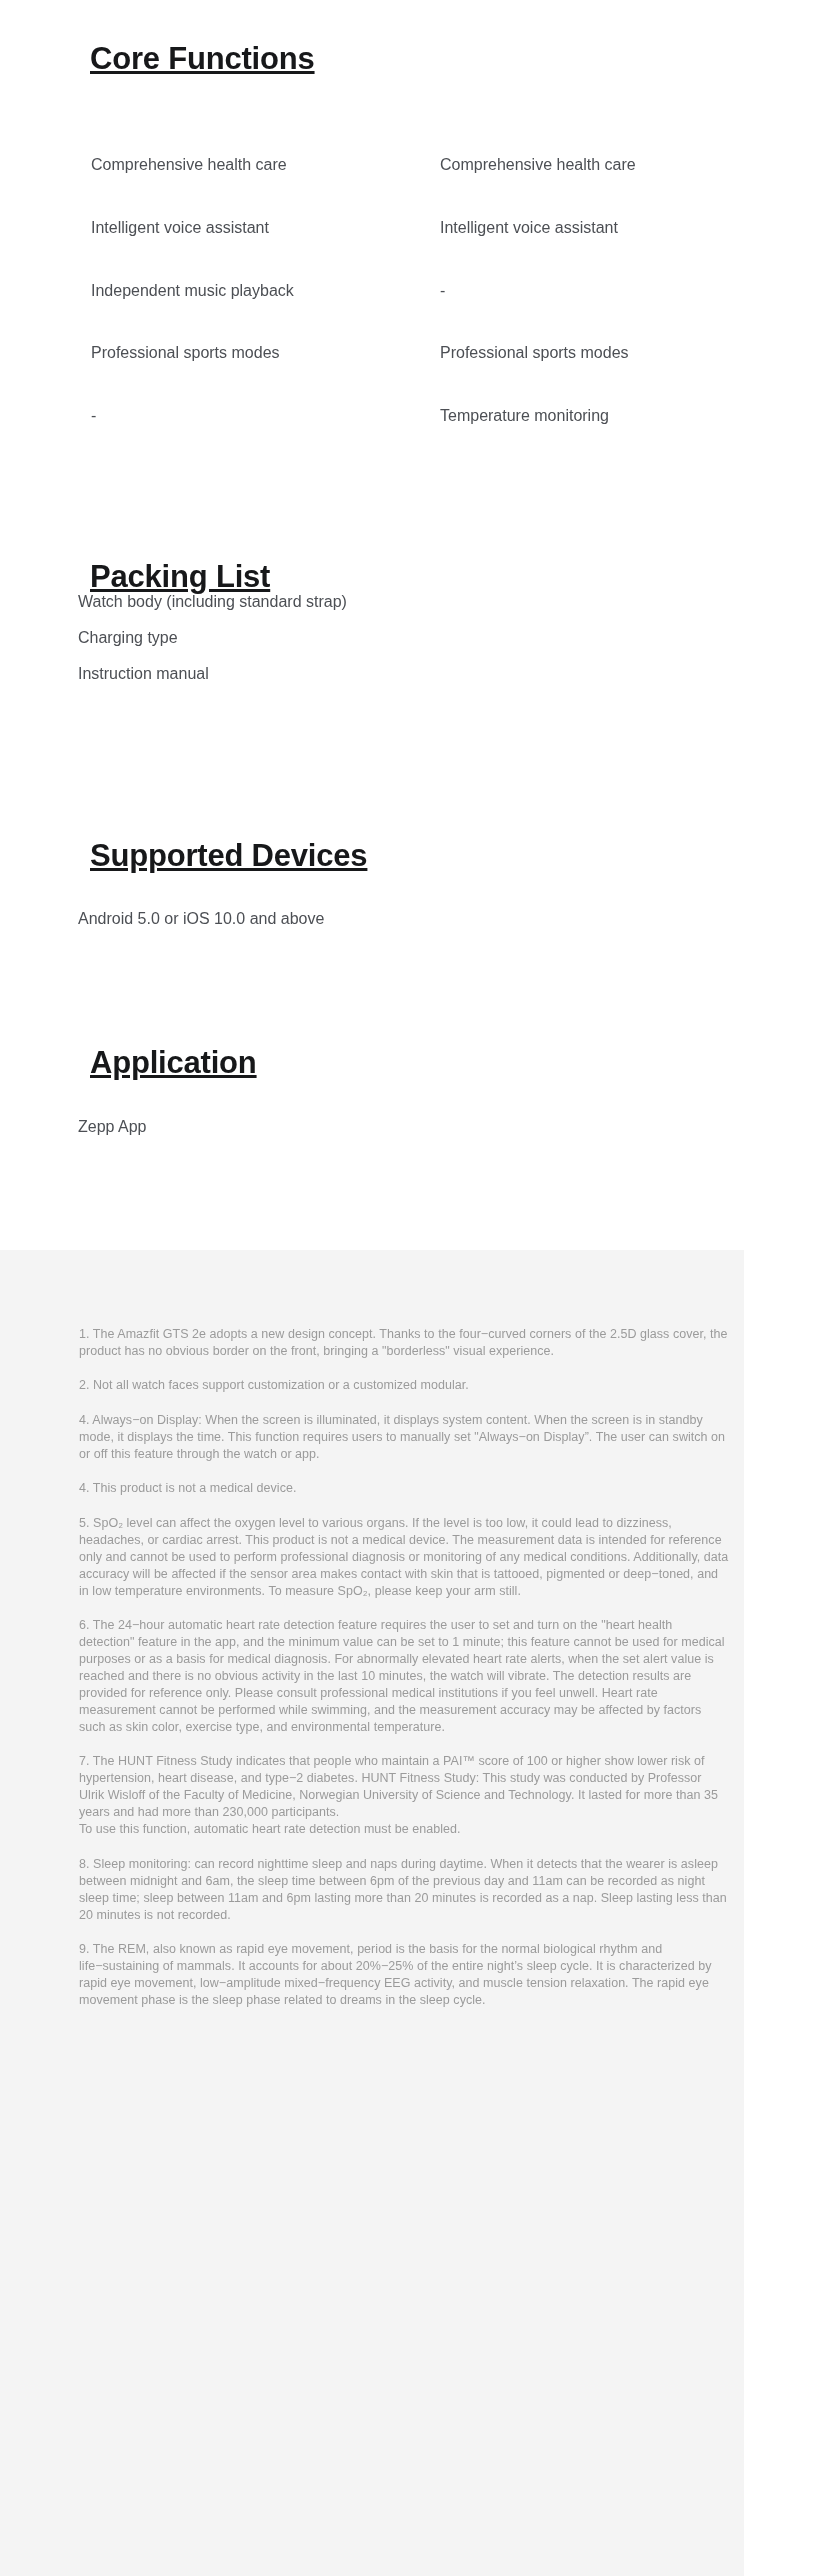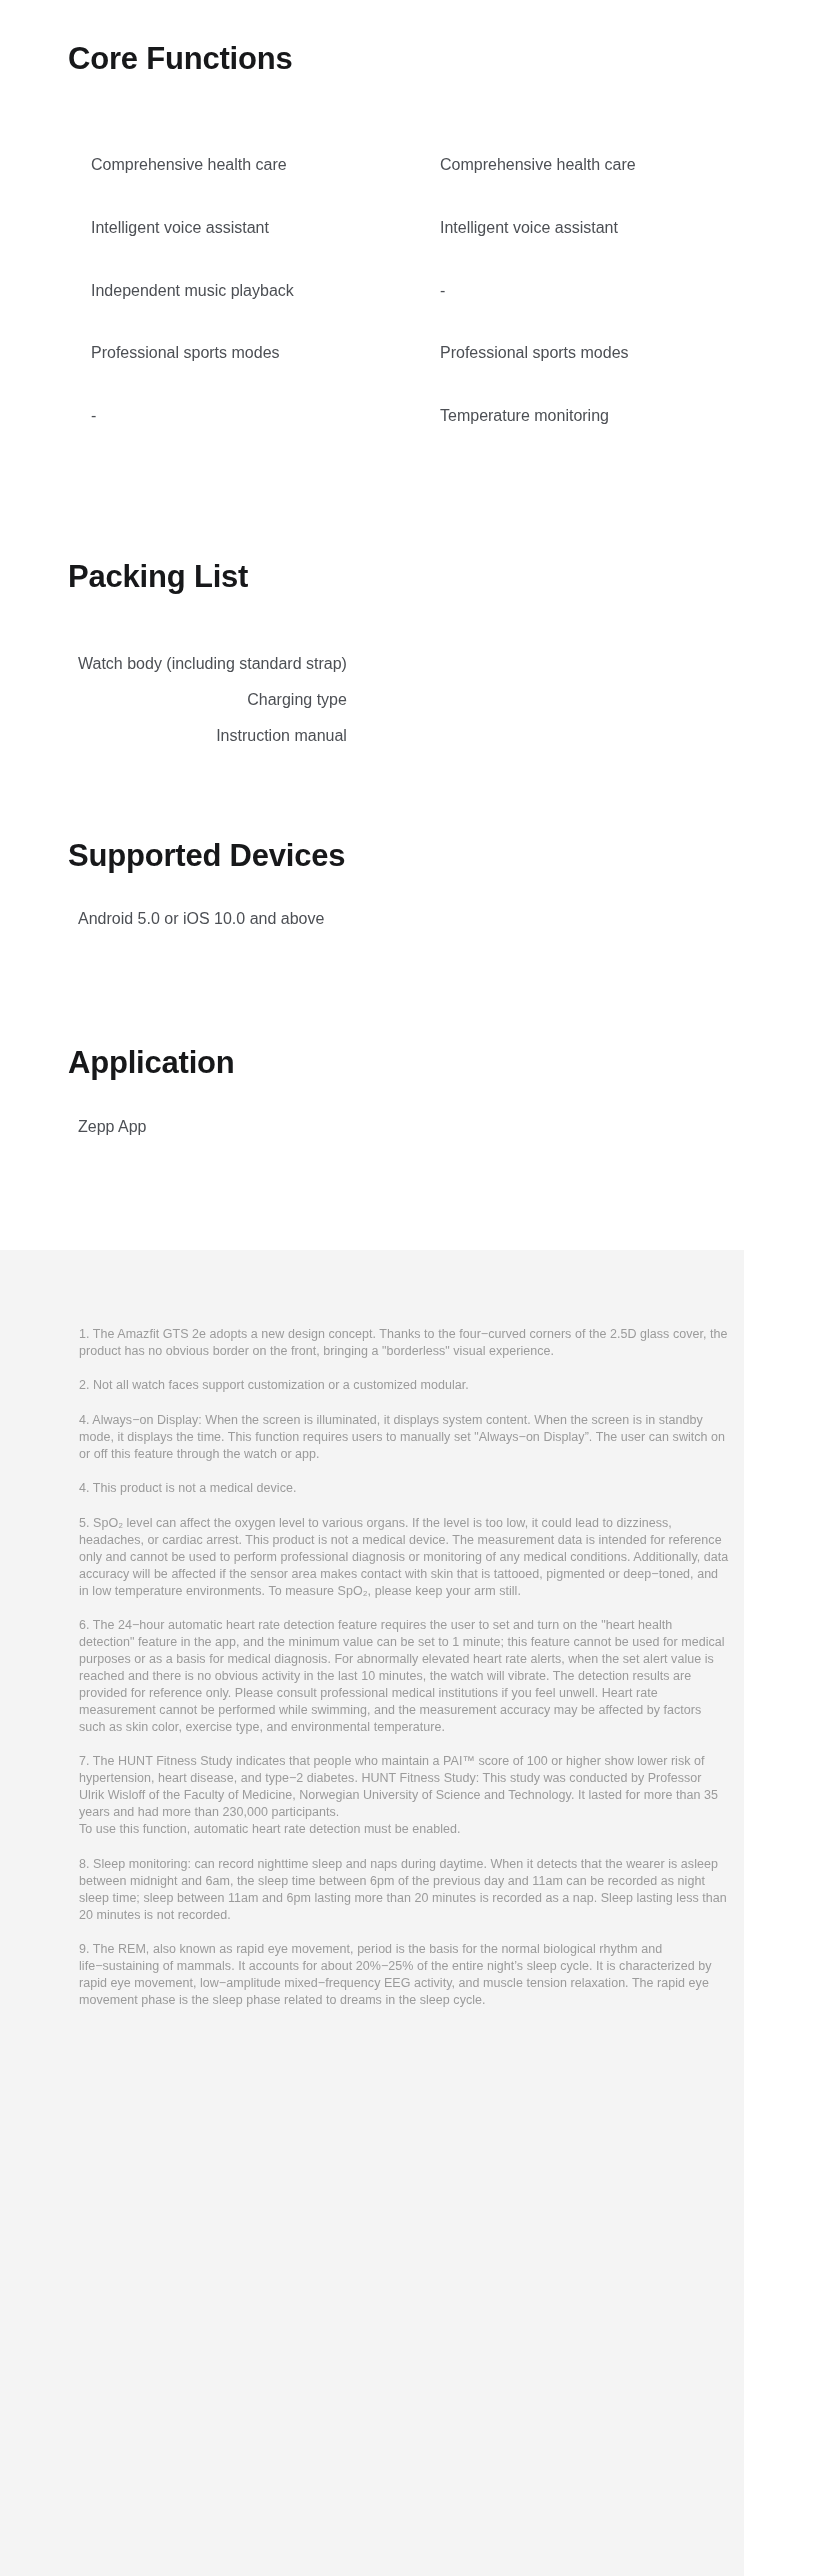--- a/index.html
+++ b/index.html
@@ -25,27 +25,28 @@
     position: absolute;
     left: 0;
     top: 0;
     width: 816px;
     height: 1250px;
     background: #ffffff;
   }
 
   .section-heading {
     position: absolute;
-    left: 68px;
+    left: 90px;
     font-size: 31px;
     font-weight: bold;
     color: #17181a;
     letter-spacing: -0.2px;
     line-height: 1.1;
     white-space: nowrap;
+    text-decoration: underline;
   }
 
   .spec-row {
     position: absolute;
     left: 13px;
     width: 816px;
     height: 23px;
   }
   .spec-cell {
     position: absolute;
@@ -120,21 +121,21 @@
       <span class="spec-cell col1">Professional sports modes</span>
       <span class="spec-cell col2">Professional sports modes</span>
     </div>
     <div class="spec-row" style="top:404px;">
       <span class="spec-cell col1">-</span>
       <span class="spec-cell col2">Temperature monitoring</span>
     </div>
 
     <div class="section-heading" style="top:560px;">Packing List</div>
 
-    <div class="simple-list" style="top:646px;text-align:right;">
+    <div class="simple-list" style="top:584px;">
       <span class="list-line">Watch body (including standard strap)</span>
       <span class="list-line">Charging type</span>
       <span class="list-line">Instruction manual</span>
     </div>
 
     <div class="section-heading" style="top:839px;">Supported Devices</div>
 
     <div class="simple-list" style="top:901px;">
       <span class="list-line">Android 5.0 or iOS 10.0 and above</span>
     </div>

